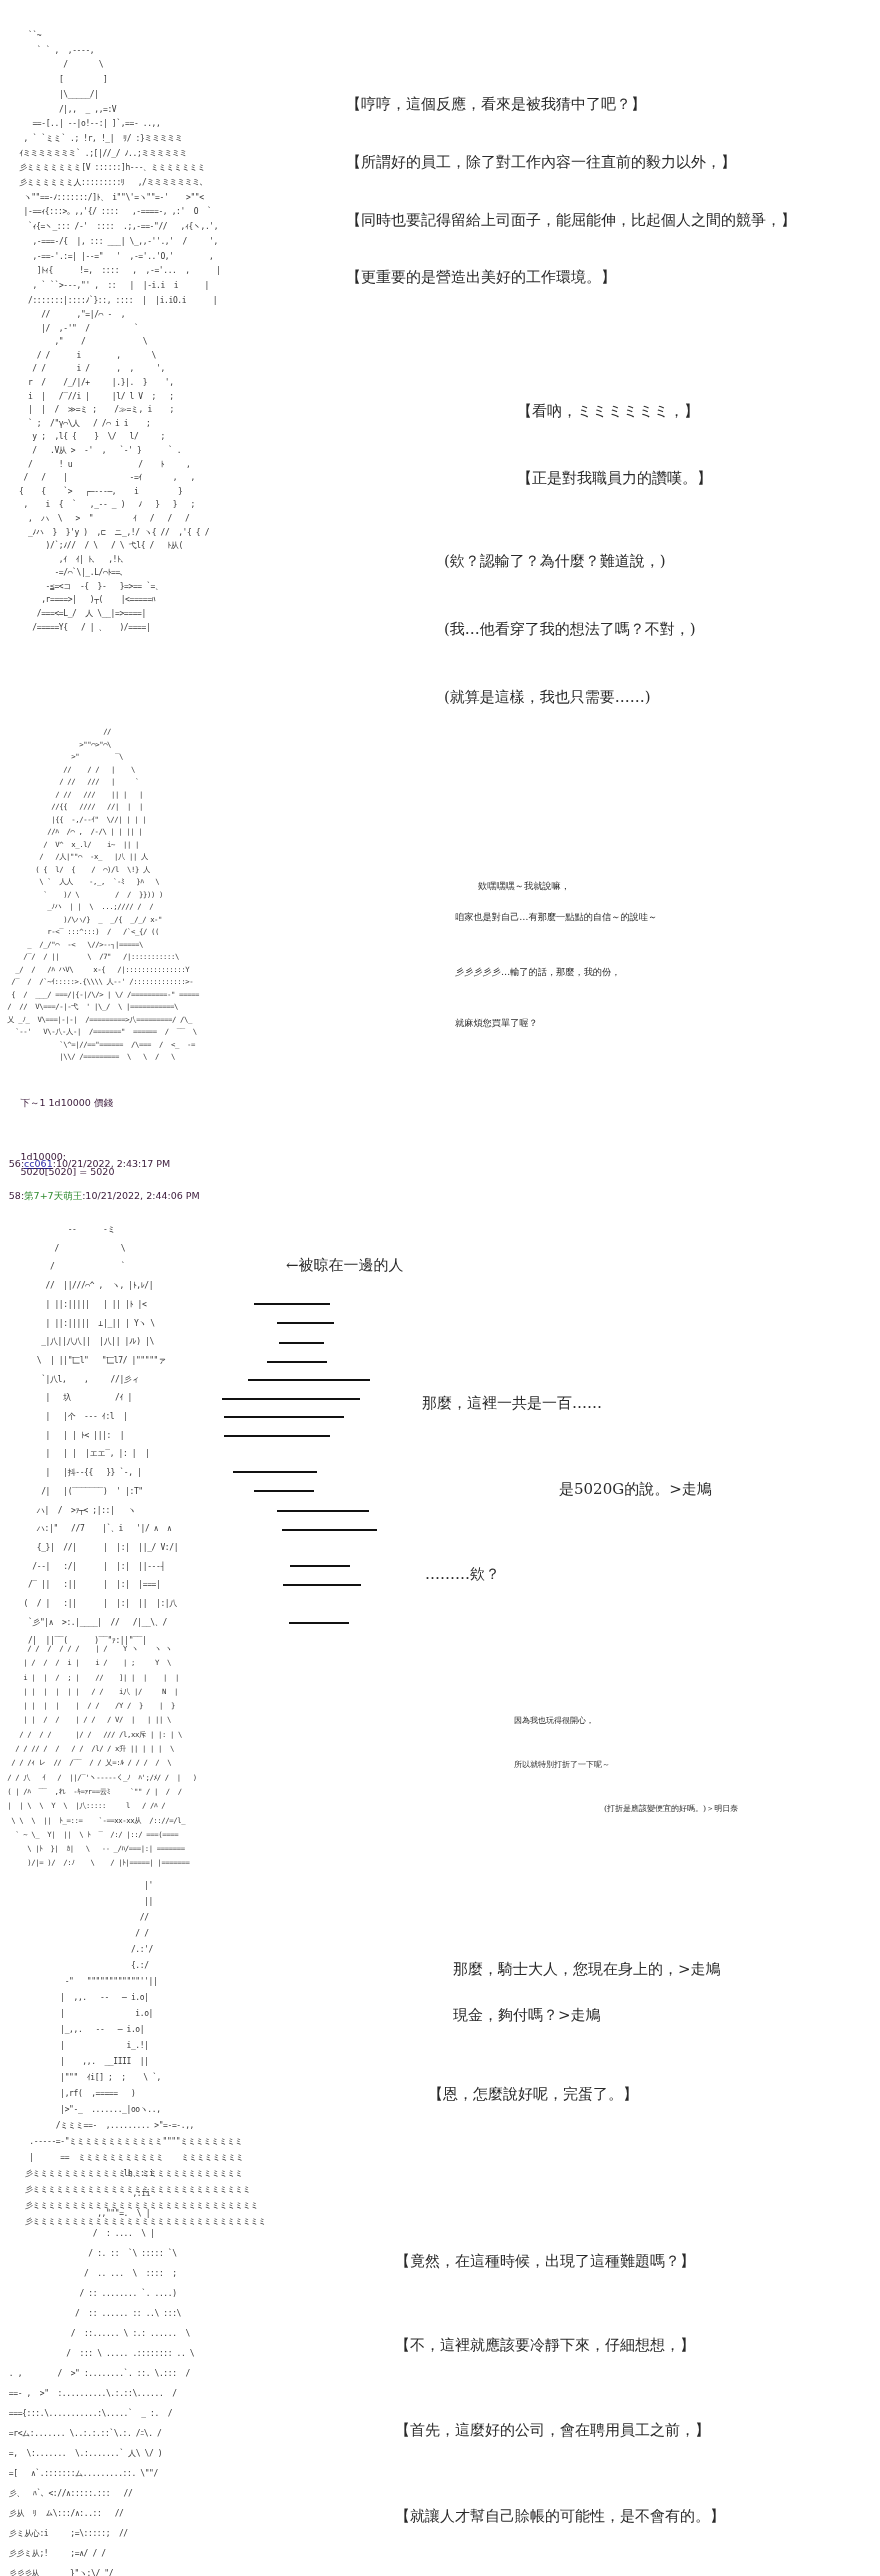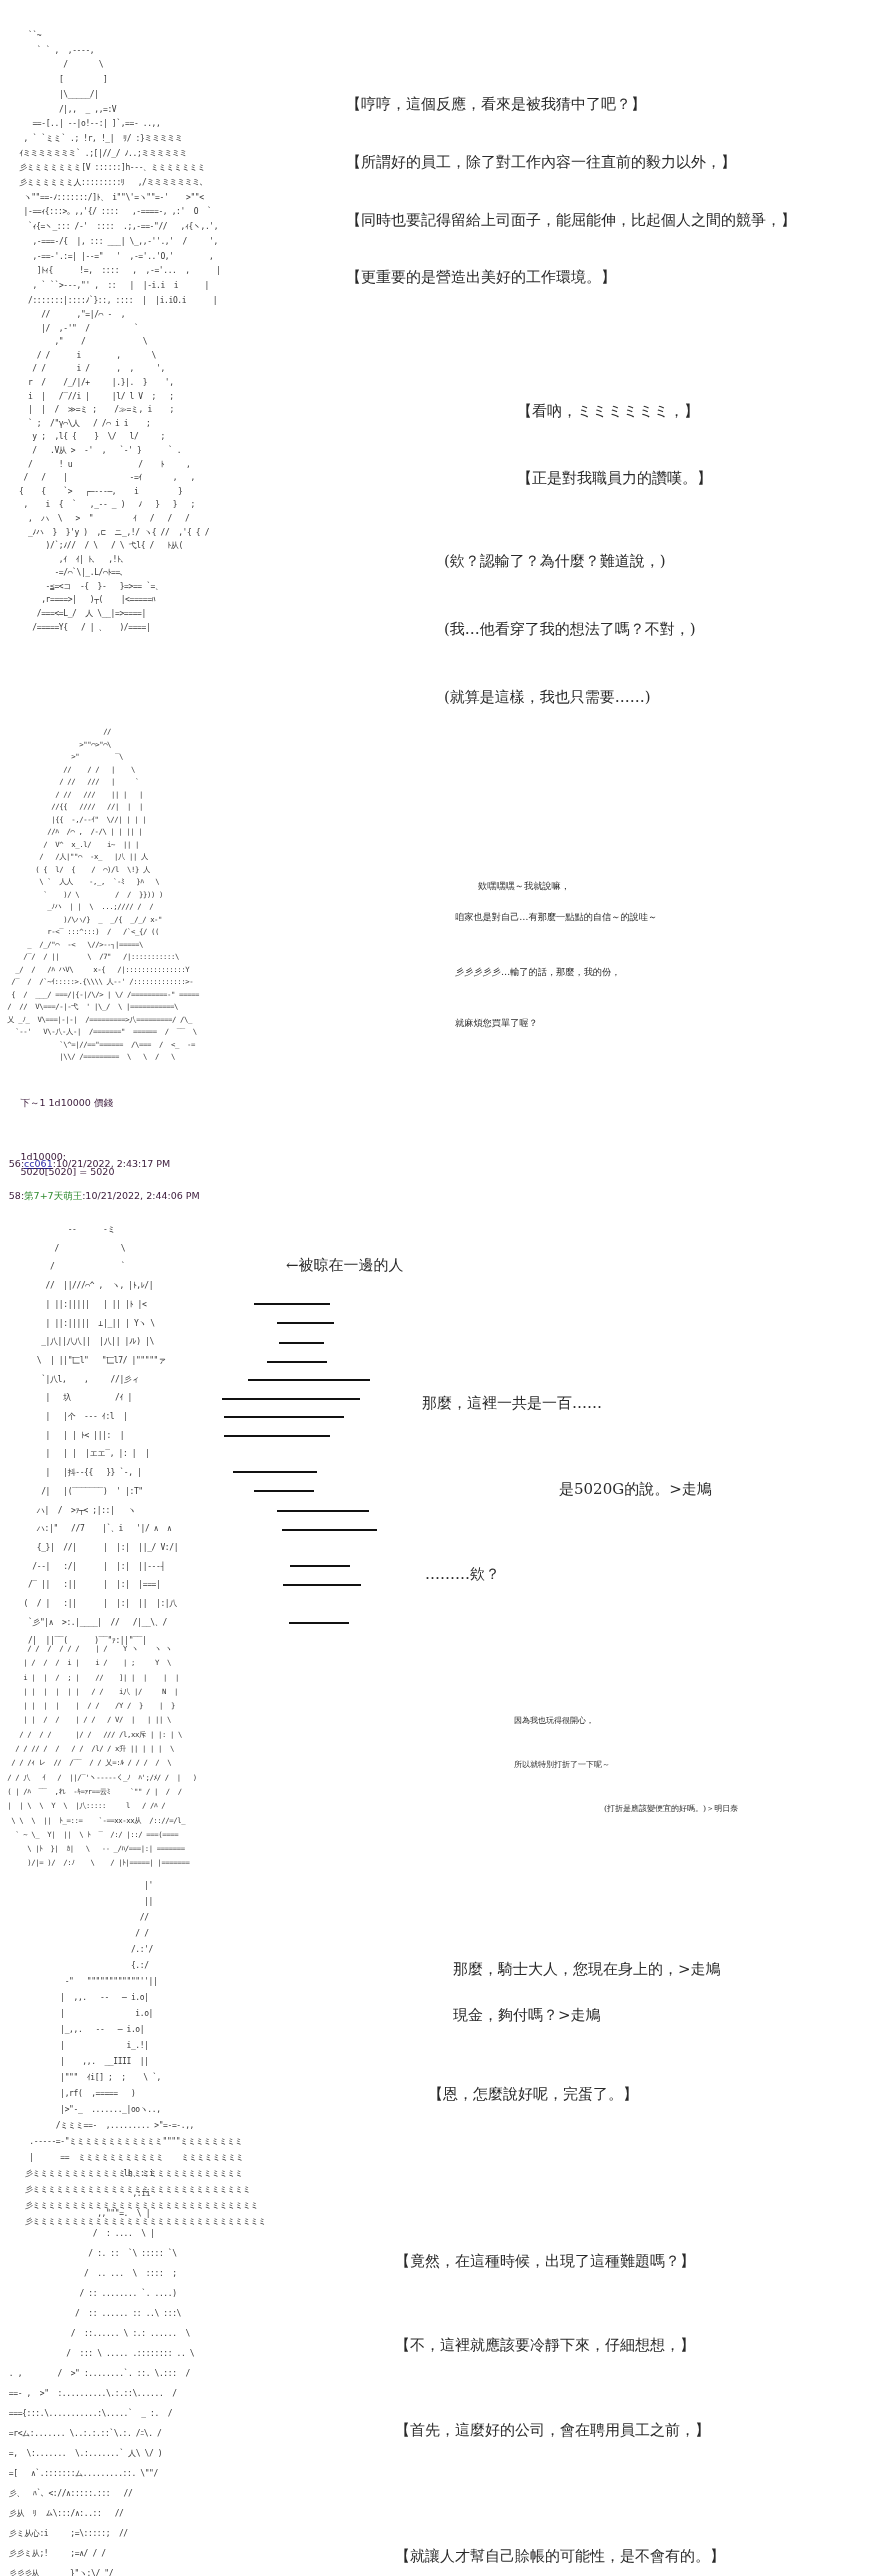--- a/index.html
+++ b/index.html
@@ -232,14 +232,14 @@
 彡从  ﾘ  ム\:::/∧:..::   //
 彡ミ从心:i     ;=\:::::;  //
 彡彡ミ从;!     ;=∧/ / /
 彡彡彡从       }"ヽ:\/ "/
 彡彡彡彡人      )   \≧'
 彡彡彡彡彡\乂      ;::',
 彡彡彡彡彡彡&gt;{      ﾉ   }</pre>
 <div class="line" style="left:395px;top:2252px;">【竟然，在這種時候，出現了這種難題嗎？】</div>
 <div class="line" style="left:395px;top:2336px;">【不，這裡就應該要冷靜下來，仔細想想，】</div>
 <div class="line" style="left:395px;top:2421px;">【首先，這麼好的公司，會在聘用員工之前，】</div>
-<div class="line" style="left:395px;top:2507px;margin-top:40px;">【就讓人才幫自己賒帳的可能性，是不會有的。】</div>
+<div class="line" style="left:395px;top:2507px;">【就讓人才幫自己賒帳的可能性，是不會有的。】</div>
 
 
 </body></html>

